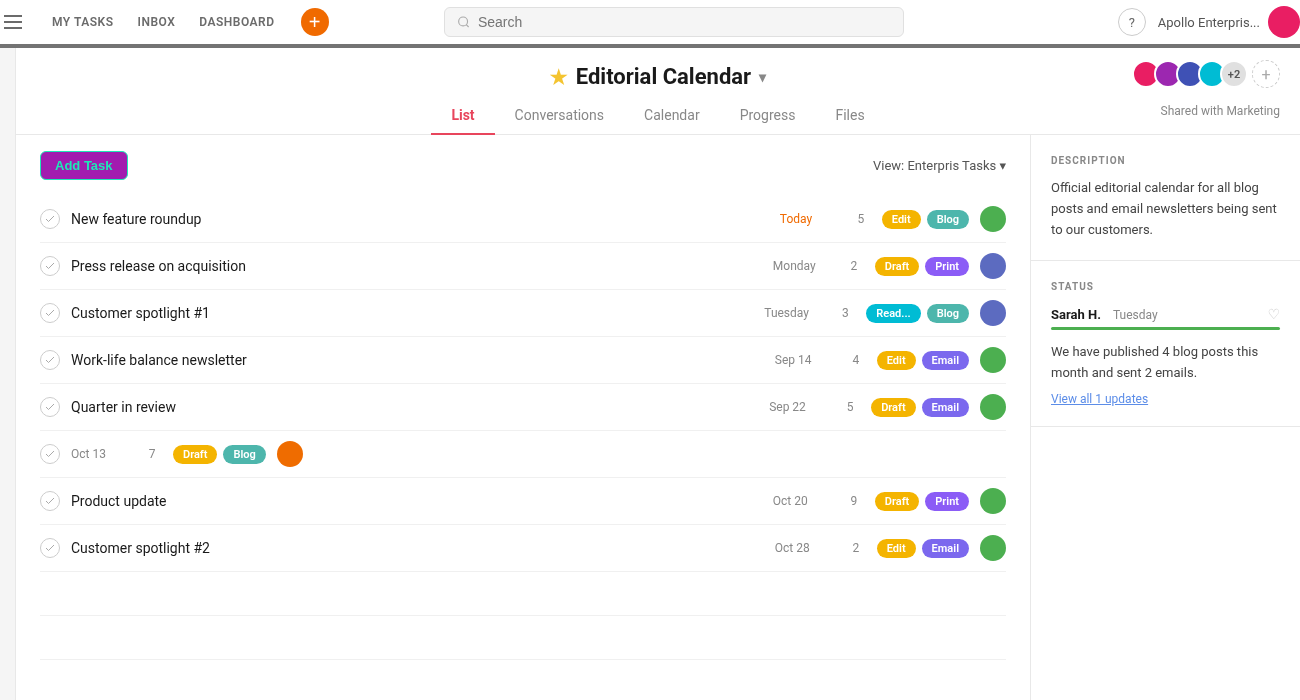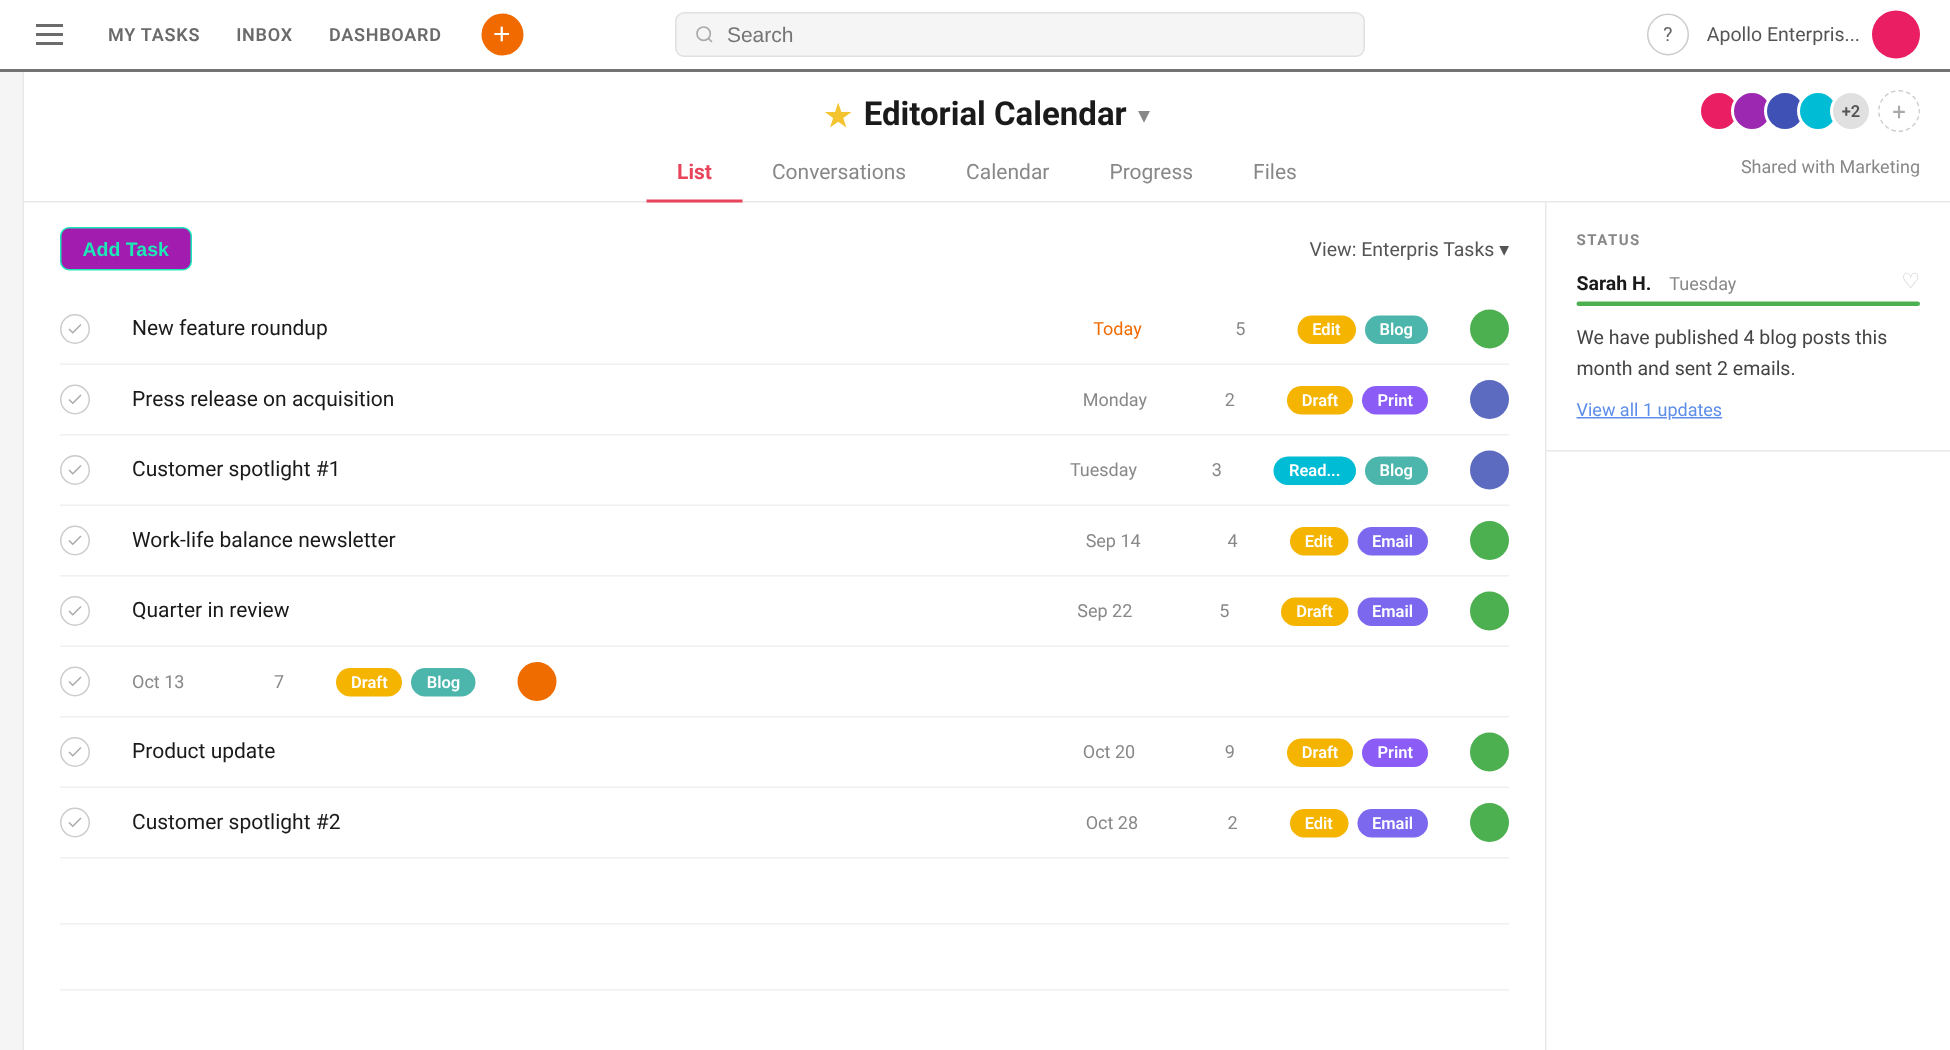--- a/index.html
+++ b/index.html
@@ -1,21 +1,21 @@
 <!DOCTYPE html>
 <html><head>
   <meta charset="utf-8">
   <style>
     * { box-sizing: border-box; margin: 0; padding: 0; }
     body { font-family: -apple-system, BlinkMacSystemFont, 'Segoe UI', Roboto, sans-serif; background: #f5f5f5; height: 700px; overflow: hidden; }
 
     
     .top-nav {
       display: flex; align-items: center; background: #fff; height: 48px;
-      border-bottom: 2px solid #737373; padding: 0 20px; gap: 16px; position: relative; z-index: 10; justify-content: flex-end;
+      border-bottom: 4px solid #737373; padding: 0 0; gap: 16px; position: relative; z-index: 10; justify-content: flex-end;
     }
     .hamburger-icon { cursor: pointer; display: flex; flex-direction: column; gap: 4px; padding: 4px; }
     .hamburger-icon span { display: block; width: 18px; height: 2px; background: #6b6b6b; }
     .nav-links { display: flex; gap: 4px; }
     .nav-link { font-size: 12px; font-weight: 600; color: #6b6b6b; text-transform: uppercase; letter-spacing: 0.5px; padding: 6px 10px; cursor: pointer; border-radius: 4px; }
     .add-btn {
       width: 28px; height: 28px; border-radius: 50%; background: #f06a00; color: #fff;
       border: none; font-size: 20px; cursor: pointer; display: flex; align-items: center; justify-content: center; line-height: 1;
     }
     .search-bar {
@@ -60,21 +60,21 @@
     
     .task-area { display: flex; flex: 1; overflow: hidden; }
     .task-list-section { flex: 1; padding: 16px 24px; overflow-y: auto; }
     .right-panel { width: 270px; background: #fff; border-left: 1px solid #e8e8e8; padding: 0; overflow-y: auto; }
 
     
     .task-list-header { display: flex; justify-content: space-between; align-items: center; margin-bottom: 16px; }
     .add-task-btn { border: 1.5px solid #1de9b6; border-radius: 6px; background: #a21caf; color: #1de9b6; font-size: 13px; font-weight: 600; padding: 6px 14px; cursor: pointer; }
     .view-filter { font-size: 13px; color: #555; cursor: pointer; display: flex; align-items: center; gap: 4px; }
 
-    .task-row { display: flex; align-items: center; padding: 10px 0; border-bottom: 1px solid #f0f0f0; gap: 28px; }
+    .task-row { display: flex; align-items: center; padding: 10px 0; border-bottom: 1px solid #f0f0f0; gap: 11px; }
     .task-checkbox { width: 20px; height: 20px; border-radius: 50%; border: 1.5px solid #ccc; display: flex; align-items: center; justify-content: center; cursor: pointer; flex-shrink: 0; color: #aaa; font-size: 12px; }
     .task-name { flex: 1; font-size: 14px; color: #1a1a1a; }
     .task-date { font-size: 12px; color: #888; width: 60px; text-align: left; }
     .task-date.today { color: #f06a00; }
     .task-count { font-size: 12px; color: #888; width: 20px; text-align: center; }
     .task-tags { display: flex; gap: 6px; }
     .tag { padding: 3px 10px; border-radius: 12px; font-size: 11px; font-weight: 600; color: #fff; cursor: pointer; }
     .tag-edit { background: #f4b400; }
     .tag-draft { background: #f4b400; }
     .tag-read { background: #00bcd4; }
@@ -292,20 +292,24 @@
   </div>
           </div>
 
         <div class="empty-row"></div>
         <div class="empty-row"></div>
         <div class="empty-row"></div>
       </div>
 
       <div class="right-panel">
         <div class="panel-section">
+          <div class="panel-label">DESCRIPTION</div>
+          <div class="panel-description">Official editorial calendar for all blog posts and email newsletters being sent to our customers.</div>
+        </div>
+        <div class="panel-section">
           <div class="panel-label">STATUS</div>
           <div class="status-header">
             <div>
               <span class="status-user">Sarah H.</span>
               <span class="status-date" style="margin-left:8px;">Tuesday</span>
             </div>
             <span class="heart-icon">♡</span>
           </div>
           <div class="status-bar"></div>
           <div class="status-text">We have published 4 blog posts this month and sent 2 emails.</div>

